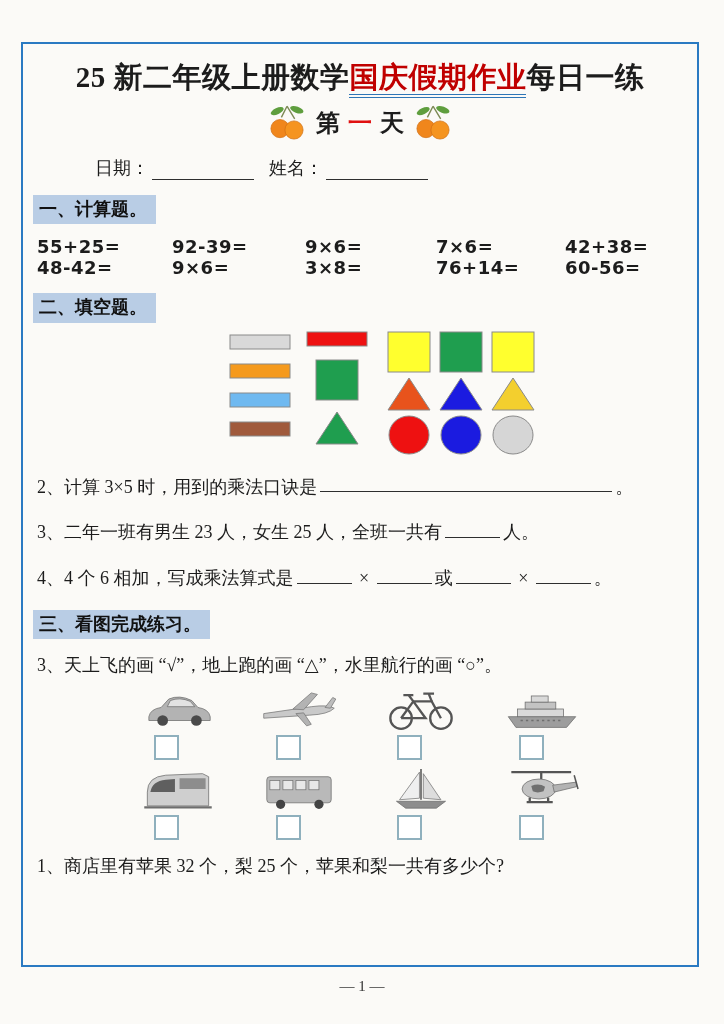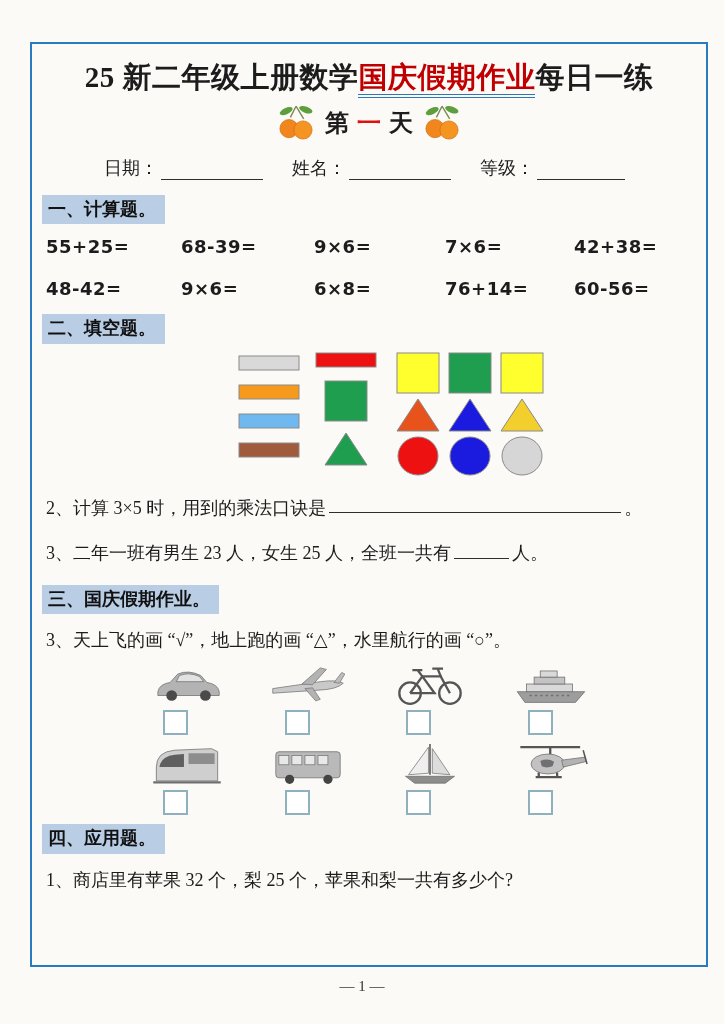--- a/index.html
+++ b/index.html
@@ -2,51 +2,51 @@
 <html><head>
 <meta charset="utf-8">
 <style>
   html,body{margin:0;padding:0;}
   body{
     width:724px;height:1024px;position:relative;overflow:hidden;
     background:#fbfaf7;color:#1c1c1c;
     font-family:"Liberation Serif","DejaVu Serif",serif;
   }
   .sheet{
-    position:absolute;left:30px;top:42px;width:678px;height:925px;
+    position:absolute;left:21px;top:42px;width:678px;height:925px;
     border:2.5px solid #2a7ac2;box-sizing:border-box;
     padding:10px 10px 0 10px;background:#fbfaf7;
   }
   .title{
     margin-top:4px;text-align:center;font-size:29px;font-weight:bold;
     letter-spacing:.5px;white-space:nowrap;
   }
   .title .hl{color:#c00000;border-bottom:4px double #2e75b6;padding-bottom:1px;}
   .day-line{
     margin-top:5px;display:flex;align-items:center;justify-content:center;
     gap:8px;font-size:24px;font-weight:bold;
   }
   .day-line .red{color:#e01010;}
   .tangerine{width:42px;height:40px;}
   .info-line{
-    margin:13px 0 0 62px;font-size:18px;display:flex;align-items:flex-end;gap:26px;
+    margin:13px 0 0 62px;font-size:18px;display:flex;align-items:flex-end;gap:12px;
   }
   .info-field{display:flex;align-items:flex-end;}
   .blank{
     display:inline-block;border-bottom:1.5px solid #2e2e2e;height:1.05em;
     vertical-align:baseline;margin:0 3px;
   }
   .chip-wrap{margin-top:15px;}
   .chip{
     display:inline-block;background:#b9cde5;color:#111;
     font-size:18px;font-weight:bold;padding:2px 9px 3px 6px;line-height:1.35;
   }
   .calc-grid{
     margin:12px 0 0 4px;display:grid;grid-template-columns:135px 133px 131px 129px 1fr;
-    row-gap:21px;font-family:"DejaVu Sans","Liberation Sans",sans-serif;
+    font-family:"DejaVu Sans","Liberation Sans",sans-serif;
     font-size:18px;font-weight:600;letter-spacing:.5px;
   }
   p.q{margin:13px 0 0 4px;font-size:18px;line-height:1.55;}
   .shapes-row{margin:8px 0 0 196px;display:flex;gap:15px;align-items:flex-start;}
   .shape-col{display:flex;flex-direction:column;align-items:center;}
   .col-rects{gap:13px;padding-top:3px;}
   .col-mid{gap:0;}
   .col-mid .m-square{margin-top:12px;}
   .col-mid .m-tri{margin-top:9px;}
   .grid3{display:grid;grid-template-columns:repeat(3,52px);row-gap:3px;
@@ -156,37 +156,33 @@
 
   <div class="info-line">
     <span class="info-field">
       <span>日期：</span>
       <span class="blank" style="width:102px"></span>
     </span>
     <span class="info-field">
       <span>姓名：</span>
       <span class="blank" style="width:102px"></span>
     </span>
-    <span class="info-field">
-      <span>等级：</span>
-      <span class="blank" style="width:88px"></span>
-    </span>
   </div>
 
   <div class="chip-wrap"><span class="chip">一、计算题。</span></div>
 
   <div class="calc-grid">
       <div>55+25=</div>
-      <div>68-39=</div>
+      <div>92-39=</div>
       <div>9×6=</div>
       <div>7×6=</div>
       <div>42+38=</div>
       <div>48-42=</div>
       <div>9×6=</div>
-      <div>6×8=</div>
+      <div>3×8=</div>
       <div>76+14=</div>
       <div>60-56=</div>
     </div>
 
   <div class="chip-wrap"><span class="chip">二、填空题。</span></div>
 
 
   <div class="shapes-row">
     <div class="shape-col col-rects">
         <span style="display: flex;">
@@ -271,22 +267,23 @@
         <span style="display: flex;">
           <svg width="42" height="40" viewBox="0 0 42 40">
             <ellipse cx="21" cy="20" rx="20" ry="19" fill="#d6d6d6" stroke="#8a8a8a"></ellipse>
           </svg>
         </span>
       </div>
   </div>
 
   <p class="q" style="margin-top:18px">2、计算 3×5 时，用到的乘法口诀是<span class="blank" style="width: 292px;"></span>。</p>
   <p class="q" style="margin-top:17px">3、二年一班有男生 23 人，女生 25 人，全班一共有<span class="blank" style="width: 55px;"></span>人。</p>
-
-  <div class="chip-wrap" style="margin-top:17px"><span class="chip">三、国庆假期作业。</span></div>
+  <p class="q" style="margin-top:17px">4、4 个 6 相加，写成乘法算式是<span class="blank" style="width: 55px;"></span> × <span class="blank" style="width: 55px;"></span>或<span class="blank" style="width: 55px;"></span> × <span class="blank" style="width: 55px;"></span>。</p>
+
+  <div class="chip-wrap" style="margin-top:17px"><span class="chip">三、看图完成练习。</span></div>
 
   <p class="q">3、天上飞的画 “√”，地上跑的画 “△”，水里航行的画 “○”。</p>
 
   <div class="vehicle-grid">
       <div class="veh-cell">
         <svg class="veh-img">
           <use href="#icon-car"></use>
         </svg>
         <span class="veh-box"></span>
       </div>
@@ -327,19 +324,18 @@
         <span class="veh-box"></span>
       </div>
       <div class="veh-cell">
         <svg class="veh-img">
           <use href="#icon-helicopter"></use>
         </svg>
         <span class="veh-box"></span>
       </div>
     </div>
 
-  <div class="chip-wrap" style="margin-top:9px"><span class="chip">四、应用题。</span></div>
 
   <p class="q">1、商店里有苹果 32 个，梨 25 个，苹果和梨一共有多少个?</p>
 
 </div>
 
 <div class="footer">— 1 —</div>
 
 </body></html>

